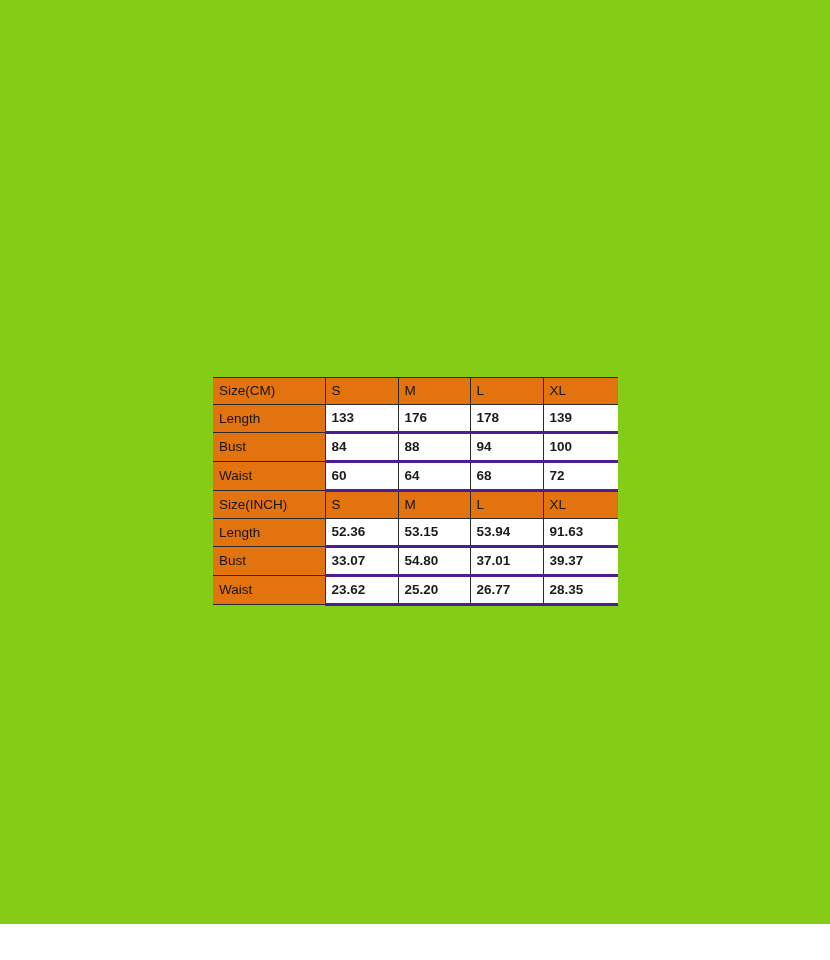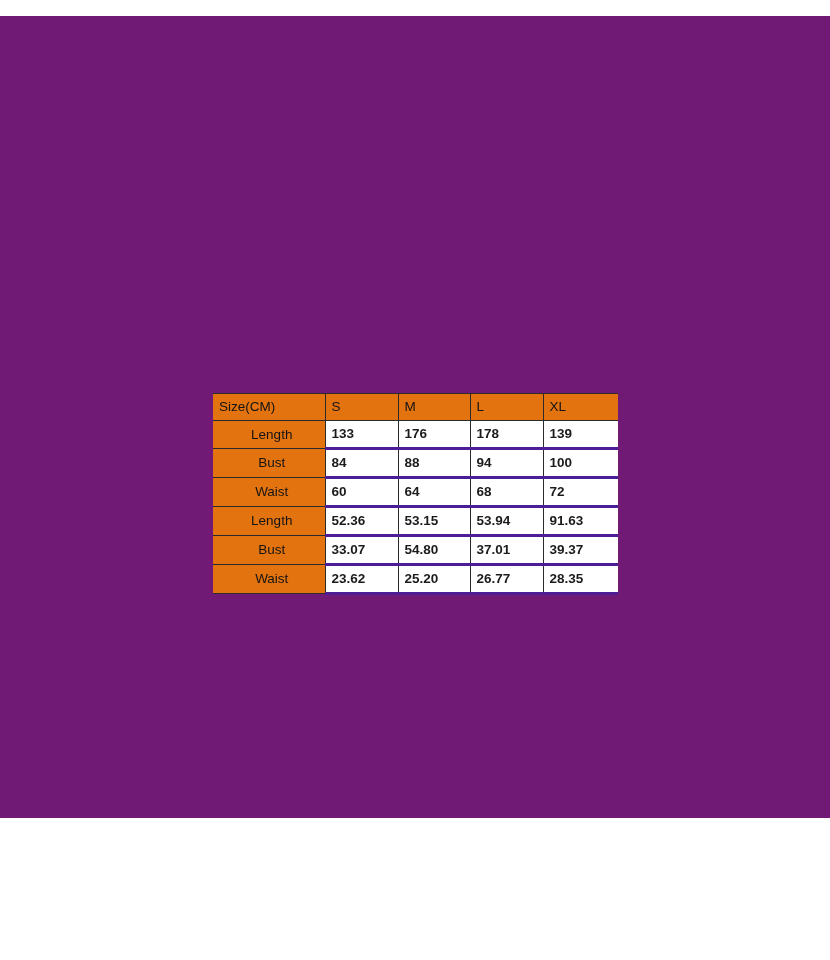--- a/index.html
+++ b/index.html
@@ -13,24 +13,24 @@
     background: #ffffff;
     font-family: "Liberation Sans", sans-serif;
     position: relative;
     overflow: hidden;
   }
 
   
   .page {
     position: absolute;
     left: 0;
-    top: 16px;
+    top: 0;
     width: 830px;
-    height: 802px;
-    background: #701a75;
+    height: 924px;
+    background: #84cc16;
   }
 
   
   .size-chart-wrap {
     position: absolute;
     left: 213px;
     top: 377px;
     width: 405px;
   }
 
@@ -72,21 +72,20 @@
   tr.header-row td.last-col {
     border-right: none;
   }
 
   
   tr.data-row td.label-cell {
     background: #e3730f;
     color: #141414;
     border-bottom: 1px solid #2b2b2b;
     border-right: 1px solid #2b2b2b;
-    text-align: center;
   }
   tr.data-row td.value-cell {
     background: #ffffff;
     color: #1b1b1b;
     border-bottom: 3px solid #4c1d95;
     border-right: 1px solid #2b2b2b;
     font-weight: bold;
   }
   tr.data-row td.value-cell.last-col {
     border-right: none;
@@ -136,20 +135,27 @@
         </tr>
 
         <tr class="data-row">
           <td class="label-cell">Waist</td>
           <td class="value-cell">60</td>
           <td class="value-cell">64</td>
           <td class="value-cell">68</td>
           <td class="value-cell last-col">72</td>
         </tr>
 
+        <tr class="header-row">
+          <td class="label-cell">Size(INCH)</td>
+          <td>S</td>
+          <td>M</td>
+          <td>L</td>
+          <td class="last-col">XL</td>
+        </tr>
 
         <tr class="data-row">
           <td class="label-cell">Length</td>
           <td class="value-cell">52.36</td>
           <td class="value-cell">53.15</td>
           <td class="value-cell">53.94</td>
           <td class="value-cell last-col">91.63</td>
         </tr>
 
         <tr class="data-row">

